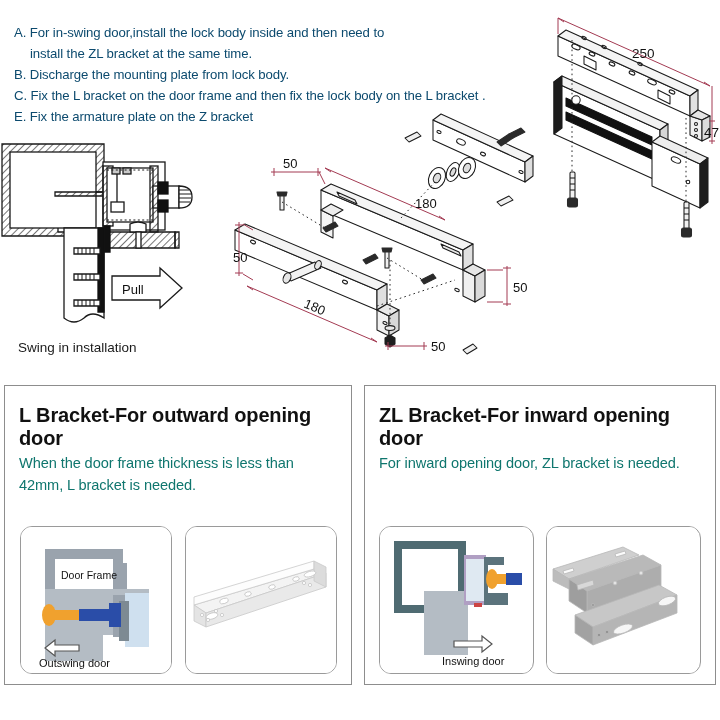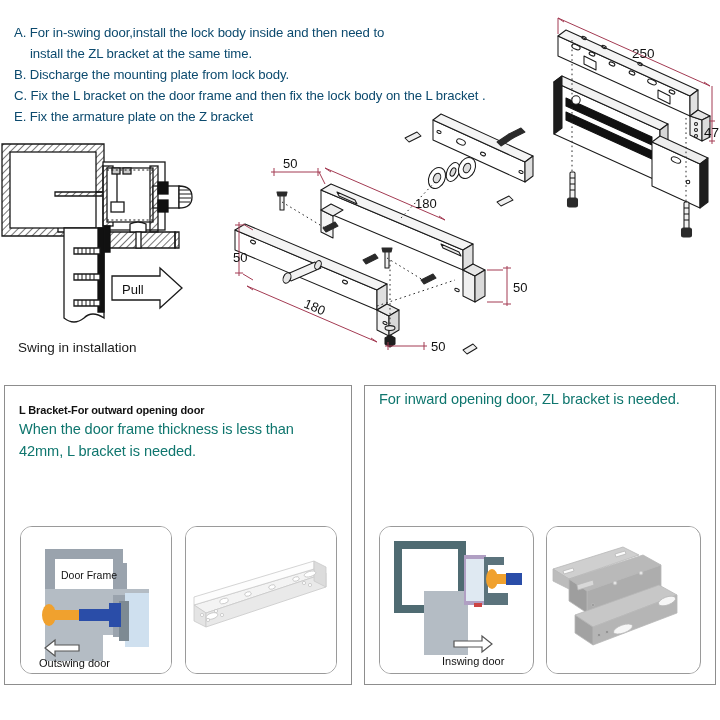--- a/index.html
+++ b/index.html
@@ -19,21 +19,21 @@
   #zl-exploded-drawing{left:225px;top:110px;width:320px;height:260px;}
   #swing-section-drawing{left:0px;top:140px;width:215px;height:220px;}
 
   #swing-caption{position:absolute;left:18px;top:340px;font-size:13.5px;color:#1a1a1a;text-align:center;}
 
   
   .panel{position:absolute;top:385px;height:300px;border:1.4px solid #8d8d8d;
          background:#fff;box-sizing:border-box;}
   #panel-l{left:4px;width:348px;}
   #panel-zl{left:364px;width:352px;}
-  .panel-title{font-size:11px;font-weight:bold;color:#111;margin:18px 0 2px 14px;letter-spacing:-0.15px;}
+  .panel-title{font-size:20px;font-weight:bold;color:#111;margin:18px 0 2px 14px;letter-spacing:-0.15px;}
   .panel-body{font-size:14.6px;color:#0f766e;line-height:22px;margin:2px 14px 0 14px;letter-spacing:-0.1px;}
 
   .thumbs{position:absolute;left:0;right:0;bottom:10px;display:flex;
           justify-content:space-around;align-items:flex-end;padding:0 8px;box-sizing:border-box;}
   .thumb{width:152px;height:148px;border:1.3px solid #9a9a9a;border-radius:12px;
          background:#fff;position:relative;overflow:hidden;box-sizing:border-box;}
   #panel-zl .thumb{width:155px;}
   .thumb svg{display:block;}
 </style>
 </head>
@@ -407,20 +407,21 @@
             <circle cx="118" cy="56" r="1.6"></circle>
               <circle cx="124" cy="58" r="1.6"></circle>
           </g>
         </g>
       </svg>
     </div>
   </div>
 </div>
 
 <div class="panel" id="panel-zl">
+  <div class="panel-title">ZL Bracket-For inward opening door</div>
   <div class="panel-body">For inward opening door, ZL bracket is needed.</div>
 
   <div class="thumbs">
 
     <div class="thumb">
       <svg width="150" height="146" viewBox="0 0 150 146">
         <rect x="0" y="0" width="150" height="146" fill="#ffffff"></rect>
 
         <path d="M14 14 L86 14 L86 64 L44 64 L44 86 L14 86 Z" fill="#4f6b72"></path>
         <rect x="22" y="22" width="56" height="56" fill="#ffffff"></rect>

